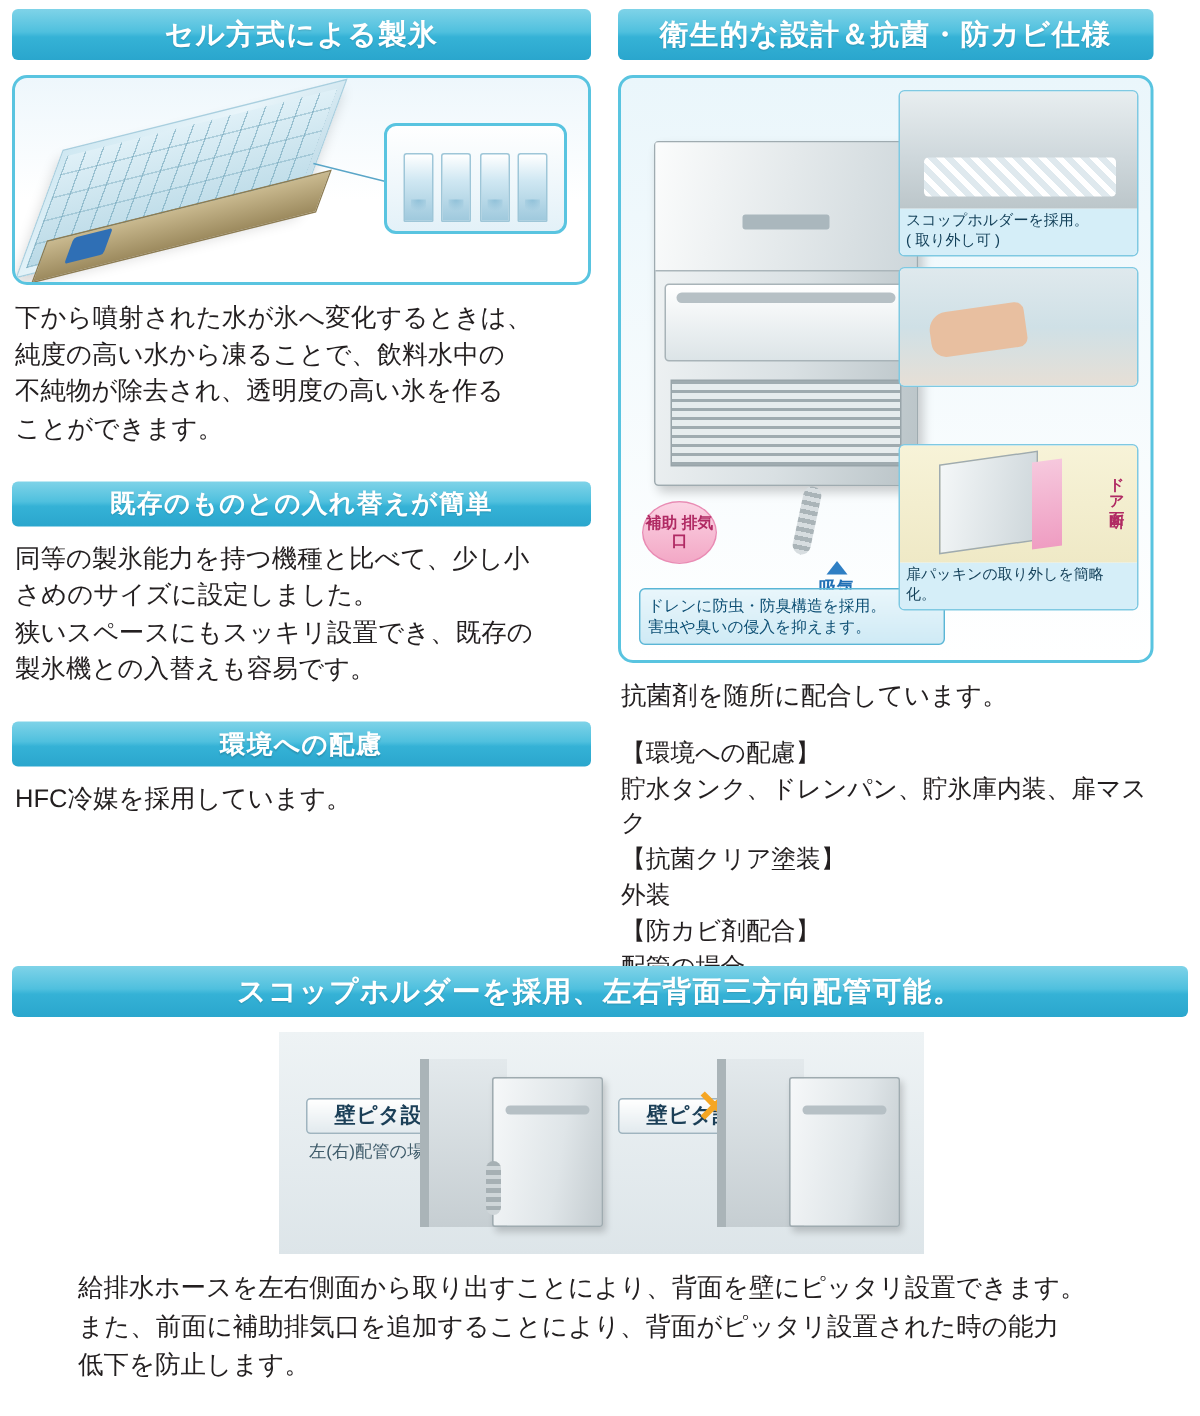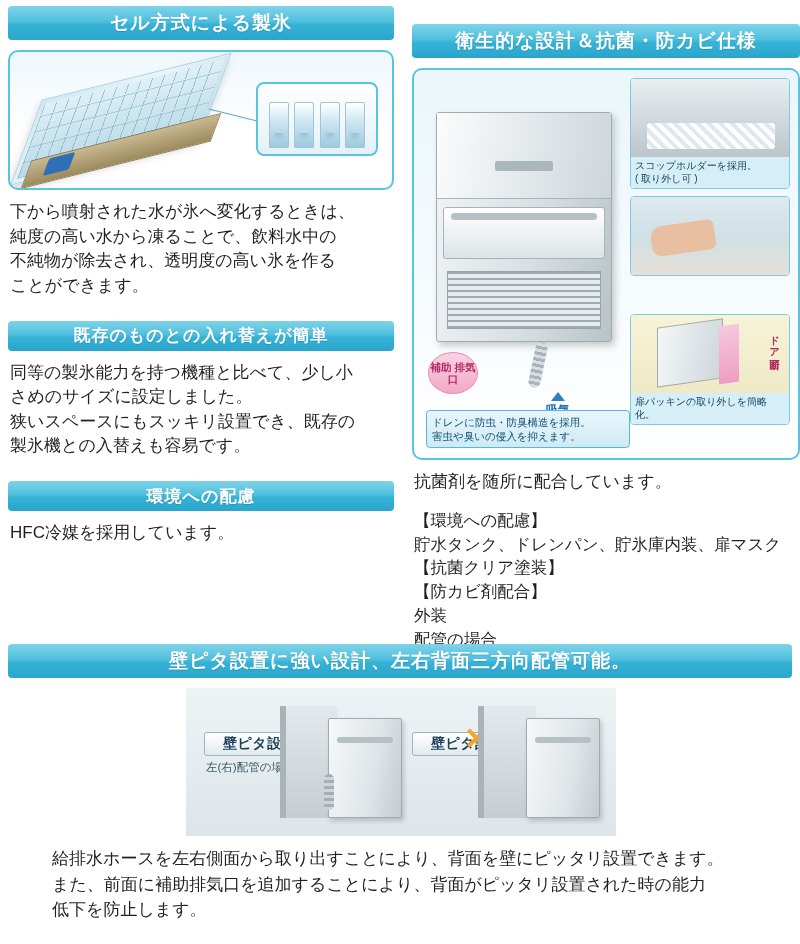--- a/index.html
+++ b/index.html
@@ -19,21 +19,21 @@
     font-weight: bold;
     text-align: center;
     border-radius: 4px;
     letter-spacing: 1px;
     text-shadow: 0 1px 1px rgba(0,0,0,.15);
     display: flex; align-items: center; justify-content: center;
   }
 
   
   .col-left { position: absolute; left: 8px; top: 6px; width: 386px; }
-  .col-right { position: absolute; left: 412px; top: 24px; width: 388px; }
+  .col-right { position: absolute; left: 412px; top: 6px; width: 357px; }
 
   .hdr-main { height: 34px; font-size: 19px; }
   .hdr-sub  { height: 30px; font-size: 17px; }
 
   .body-text {
     font-size: 17px;
     line-height: 1.45;
     margin: 10px 2px 0 2px;
     white-space: pre-line;
   }
@@ -337,28 +337,28 @@
         </div>
         <div class="cap">扉パッキンの取り外しを簡略化。</div>
       </div>
     </div>
 
     <div class="body-text">抗菌剤を随所に配合しています。</div>
 
     <div class="body-text small" style="margin-top:14px;">【環境への配慮】</div>
     <div class="body-text small" style="margin-top:0;">貯水タンク、ドレンパン、貯氷庫内装、扉マスク</div>
     <div class="body-text small" style="margin-top:0;">【抗菌クリア塗装】</div>
+    <div class="body-text small" style="margin-top:0;">外装</div>
     <div class="body-text small" style="margin-top:0;">【防カビ剤配合】</div>
-    <div class="body-text small" style="margin-top:0;">外装</div>
     <div class="body-text small" style="margin-top:0;">配管の場合</div>
   </div>
 
   <div class="wide">
 
-    <div class="hdr hdr-wide">壁ピタ設置に強い設計、左右背面三方向配管可能。</div>
+    <div class="hdr hdr-wide">スコップホルダーを採用、左右背面三方向配管可能。</div>
 
     <div class="ill3">
       <div class="band"></div>
 
       <div class="tag t1">壁ピタ設置</div>
       <div class="subtag">左(右)配管の場合</div>
 
       <div class="wallbox w1"></div>
       <div class="unit u1"></div>
       <div class="hose"></div>

